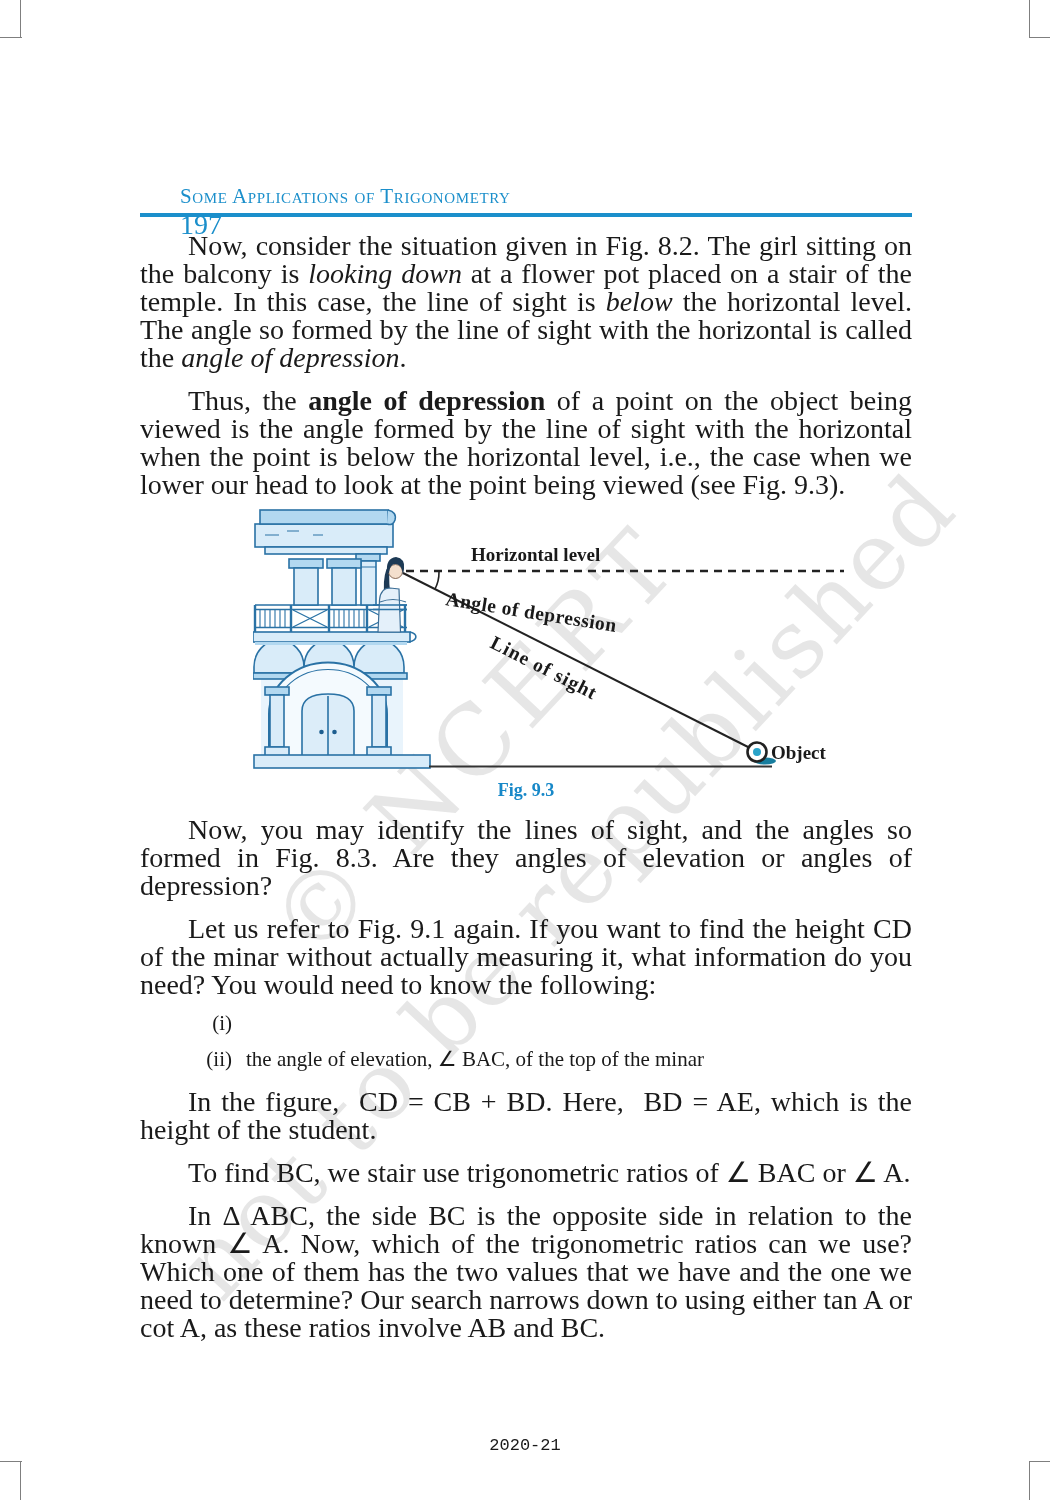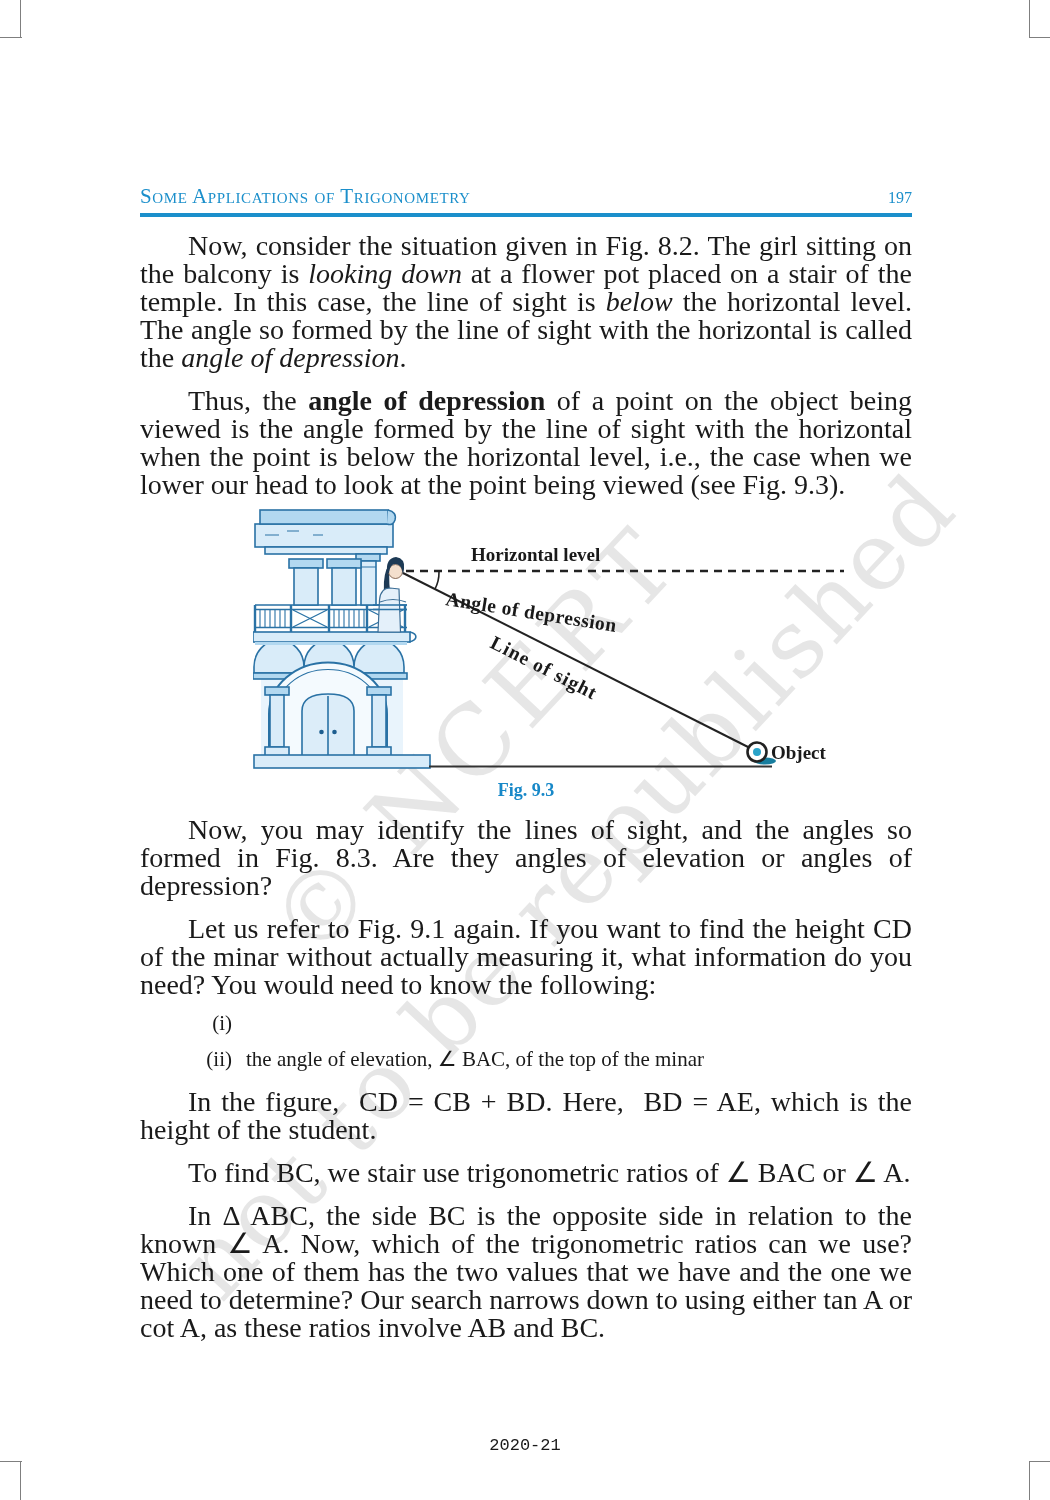--- a/index.html
+++ b/index.html
@@ -15,23 +15,23 @@
   .cm-bl-h{left:0;top:1461px;width:22px;height:1px;}
   .cm-br-v{left:1029px;top:1461px;width:1px;height:39px;}
   .cm-br-h{left:1029px;top:1461px;width:21px;height:1px;}
   
   .watermark{position:absolute;white-space:nowrap;font-family:"DejaVu Serif",serif;
              color:rgba(90,90,90,0.15);transform:translate(-50%,-50%) rotate(-47deg);z-index:1;}
   .wm1{left:475px;top:742px;font-size:96px;letter-spacing:8px;}
   .wm2{left:567px;top:886px;font-size:94px;letter-spacing:3px;}
   
   .content{position:absolute;left:140px;top:0;width:772px;z-index:2;padding-top:184px;}
-  .hdr{display:flex;justify-content:space-between;align-items:baseline;height:24px;}
+  .hdr{display:flex;justify-content:space-between;align-items:baseline;height:24px;flex-direction:column;}
   .hdr-title{font-variant:small-caps;font-size:21px;letter-spacing:0.6px;color:#1b8fcb;}
-  .hdr-page{font-size:16px;color:#1b8fcb;}
+  .hdr-page{font-size:28px;color:#1b8fcb;margin-left:40px;}
   .rule{height:4px;background:#1b8fcb;margin-top:5px;}
   p.para{font-size:28px;line-height:28px;margin:15px 0 0;text-indent:48px;text-align:justify;}
   .it{font-style:italic;}
   .bd{font-weight:bold;}
   .fig-wrap{margin:2px 0 0 113px;width:595px;height:275px;}
   .fig-caption{text-align:center;margin-top:4px;font-weight:bold;font-size:18px;color:#1788c8;}
   .list{margin-top:10px;}
   .list-item{display:flex;margin-top:8px;font-size:21px;line-height:28px;}
   .li-marker{width:92px;flex:none;text-align:right;}
   .li-text{padding-left:14px;}

